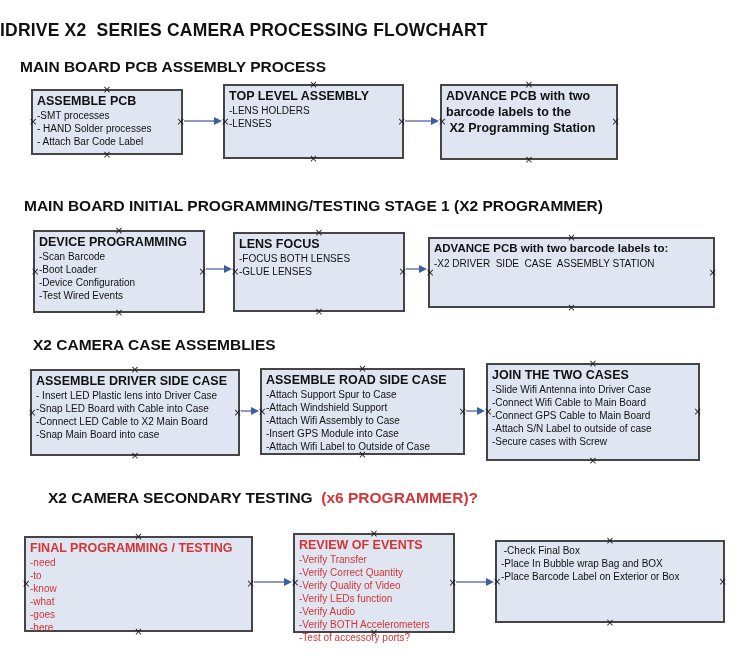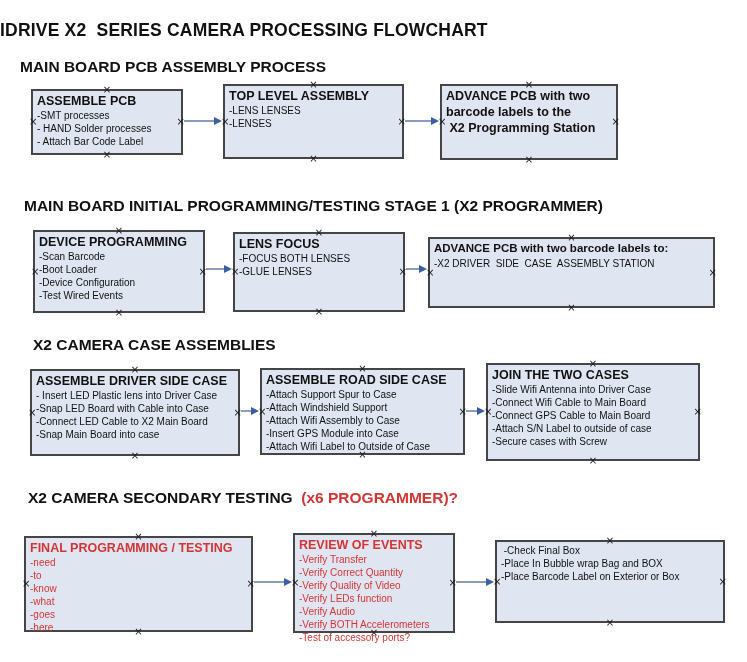--- a/index.html
+++ b/index.html
@@ -49,38 +49,38 @@
 </head>
 <body>
 
 <div id="canvas">
 
   <div class="page-title">IDRIVE X2  SERIES CAMERA PROCESSING FLOWCHART</div>
 
   <div class="section-heading" style="left:20px;top:58px">MAIN BOARD PCB ASSEMBLY PROCESS</div>
   <div class="section-heading" style="left:24px;top:197px">MAIN BOARD INITIAL PROGRAMMING/TESTING STAGE 1 (X2 PROGRAMMER)</div>
   <div class="section-heading" style="left:33px;top:336px">X2 CAMERA CASE ASSEMBLIES</div>
-  <div class="section-heading" style="left:28px;top:489px"><span>X2 CAMERA SECONDARY TESTING </span><span class="red-part"> (x6 PROGRAMMER)?</span></div>
+  <div class="section-heading" style="left:48px;top:489px"><span>X2 CAMERA SECONDARY TESTING </span><span class="red-part"> (x6 PROGRAMMER)?</span></div>
 
   <div class="fc-box" style="left:31px;top:89px;width:152px;height:66px">
     <div class="fc-box-title">ASSEMBLE PCB</div>
     <div>
         <div class="fc-line">-SMT processes</div>
         <div class="fc-line">- HAND Solder processes</div>
         <div class="fc-line">- Attach Bar Code Label</div>
       </div>
   <span class="fc-handle t">×</span>
       <span class="fc-handle b">×</span>
       <span class="fc-handle l">×</span>
       <span class="fc-handle r">×</span>
     </div>
   <div class="fc-box" style="left:223px;top:84px;width:181px;height:75px">
     <div class="fc-box-title">TOP LEVEL ASSEMBLY</div>
     <div>
-        <div class="fc-line">-LENS LENSES</div>
+        <div class="fc-line">-LENS HOLDERS</div>
         <div class="fc-line">-LENSES</div>
       </div>
   <span class="fc-handle t">×</span>
       <span class="fc-handle b">×</span>
       <span class="fc-handle l">×</span>
       <span class="fc-handle r">×</span>
     </div>
   <div class="fc-box" style="left:440px;top:84px;width:178px;height:76px">
     <div class="fc-box-title">ADVANCE PCB with two
 barcode labels to the

